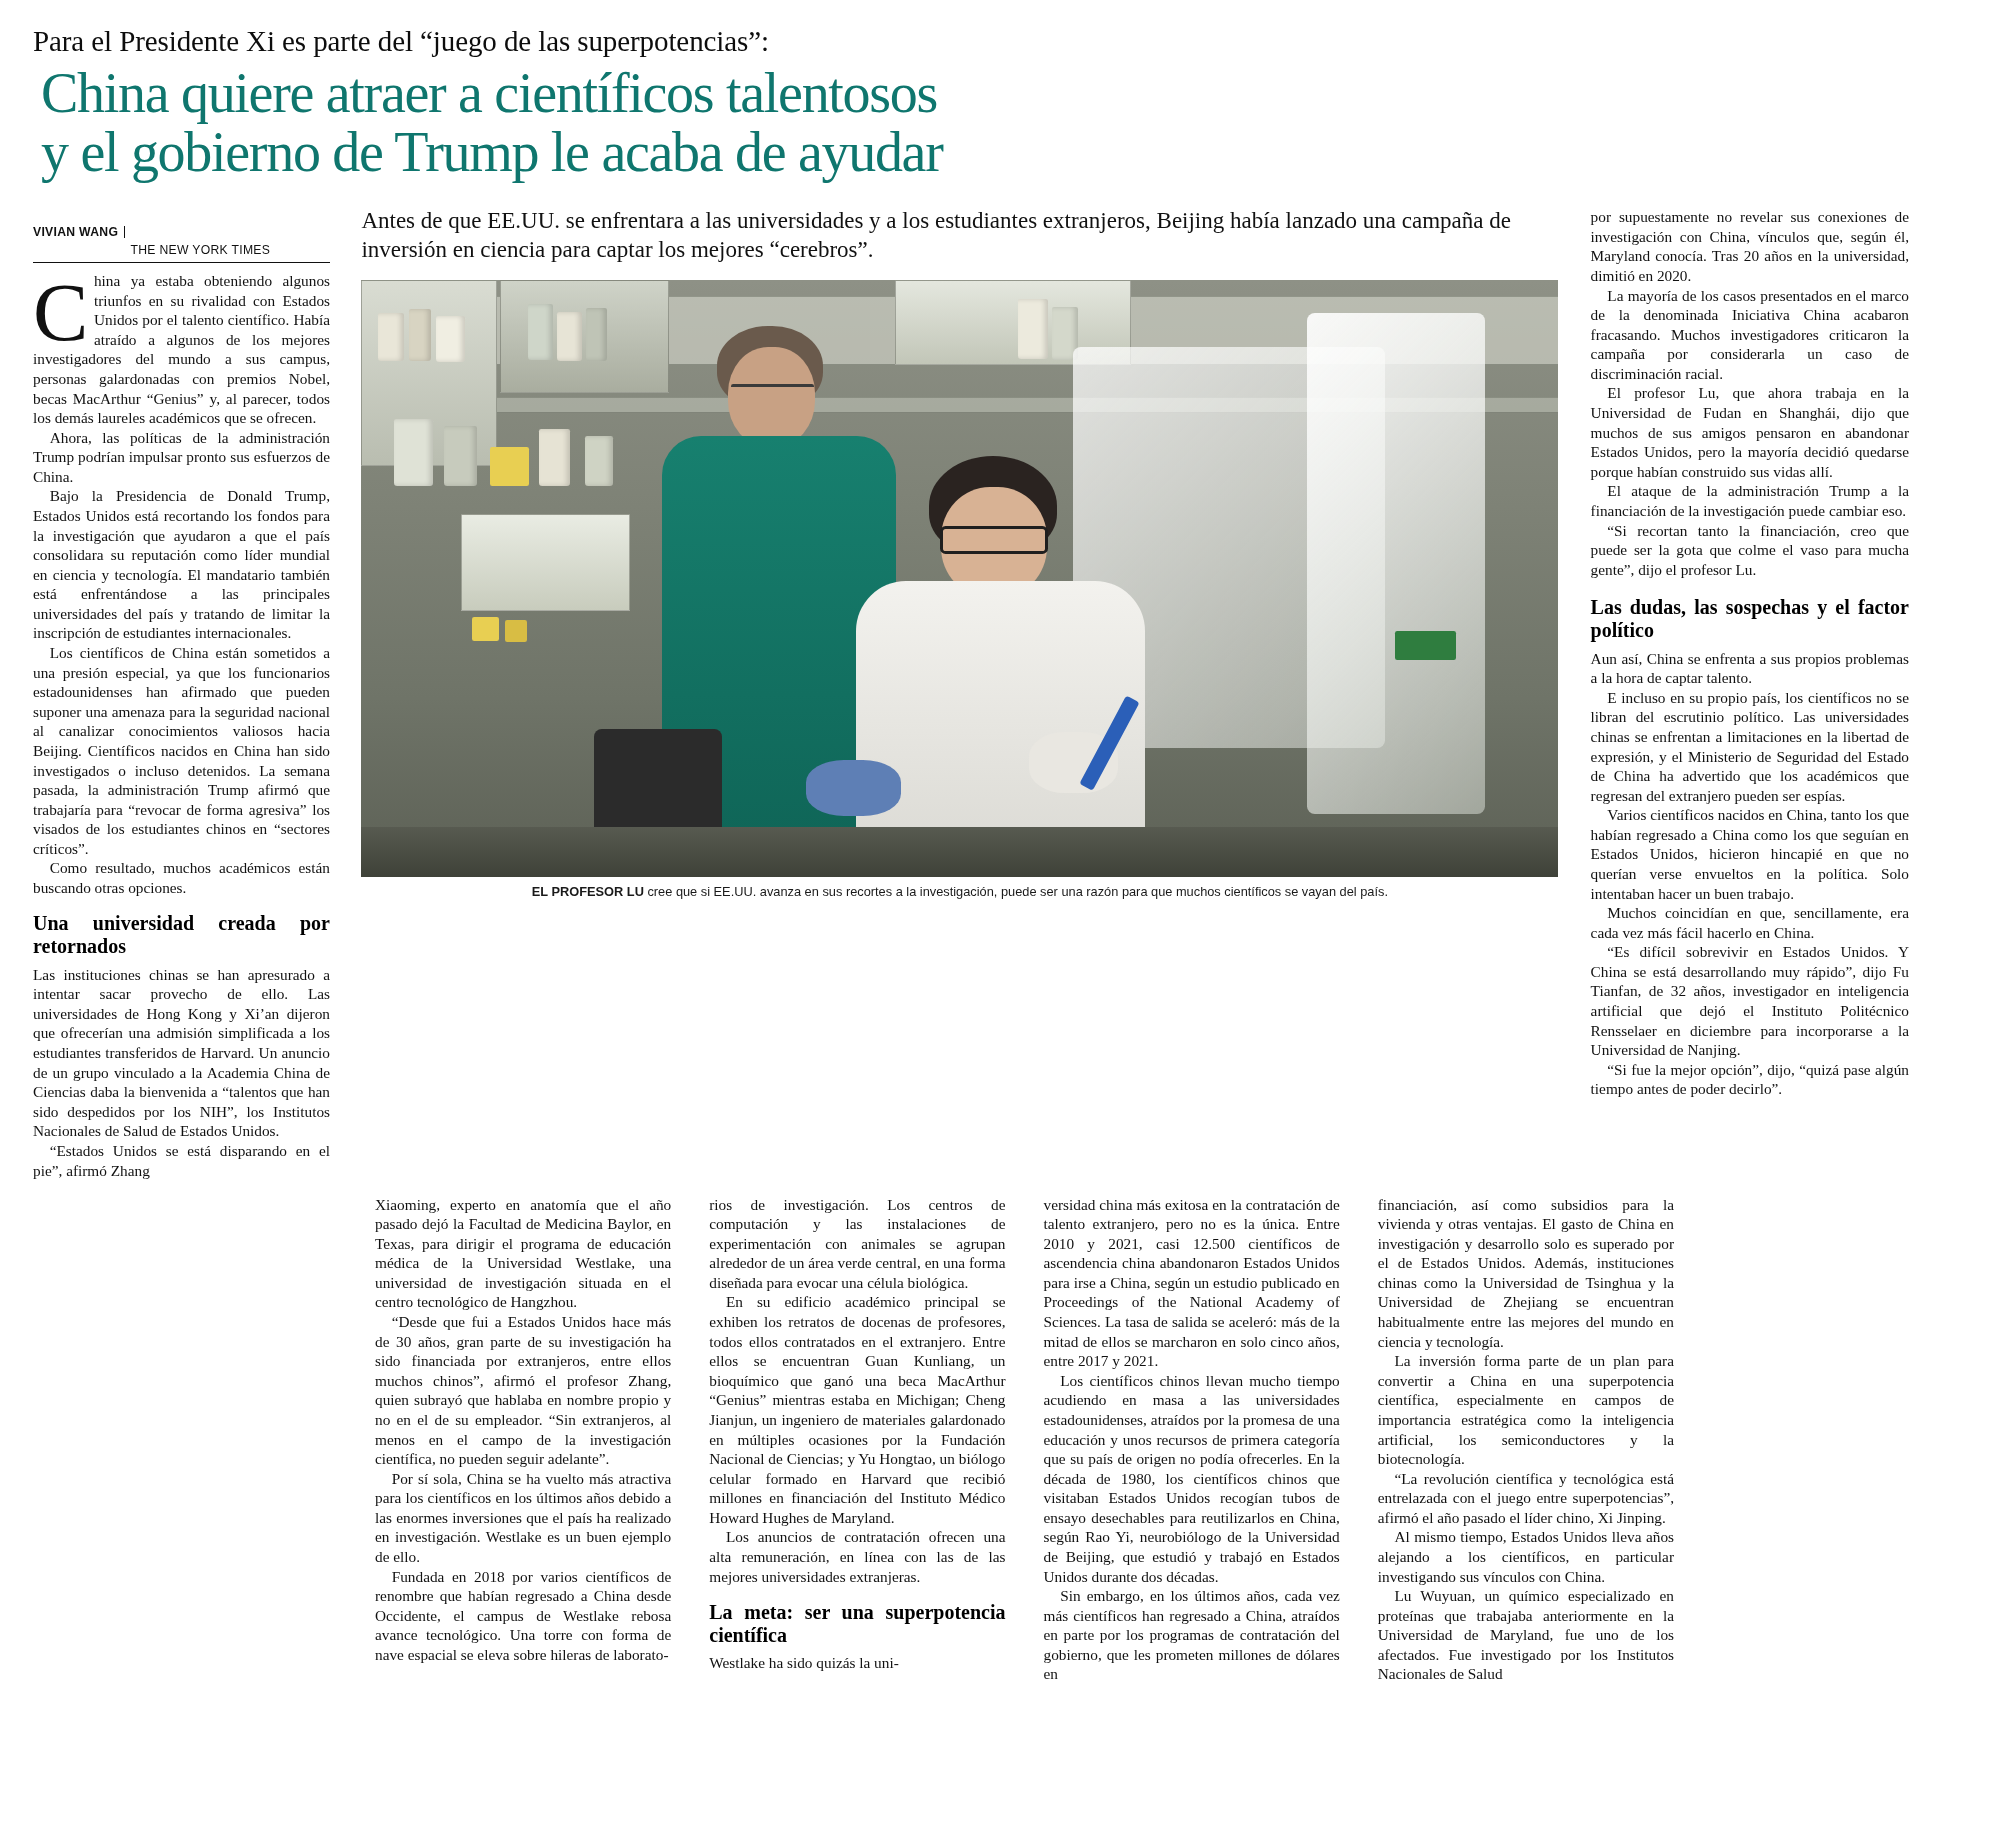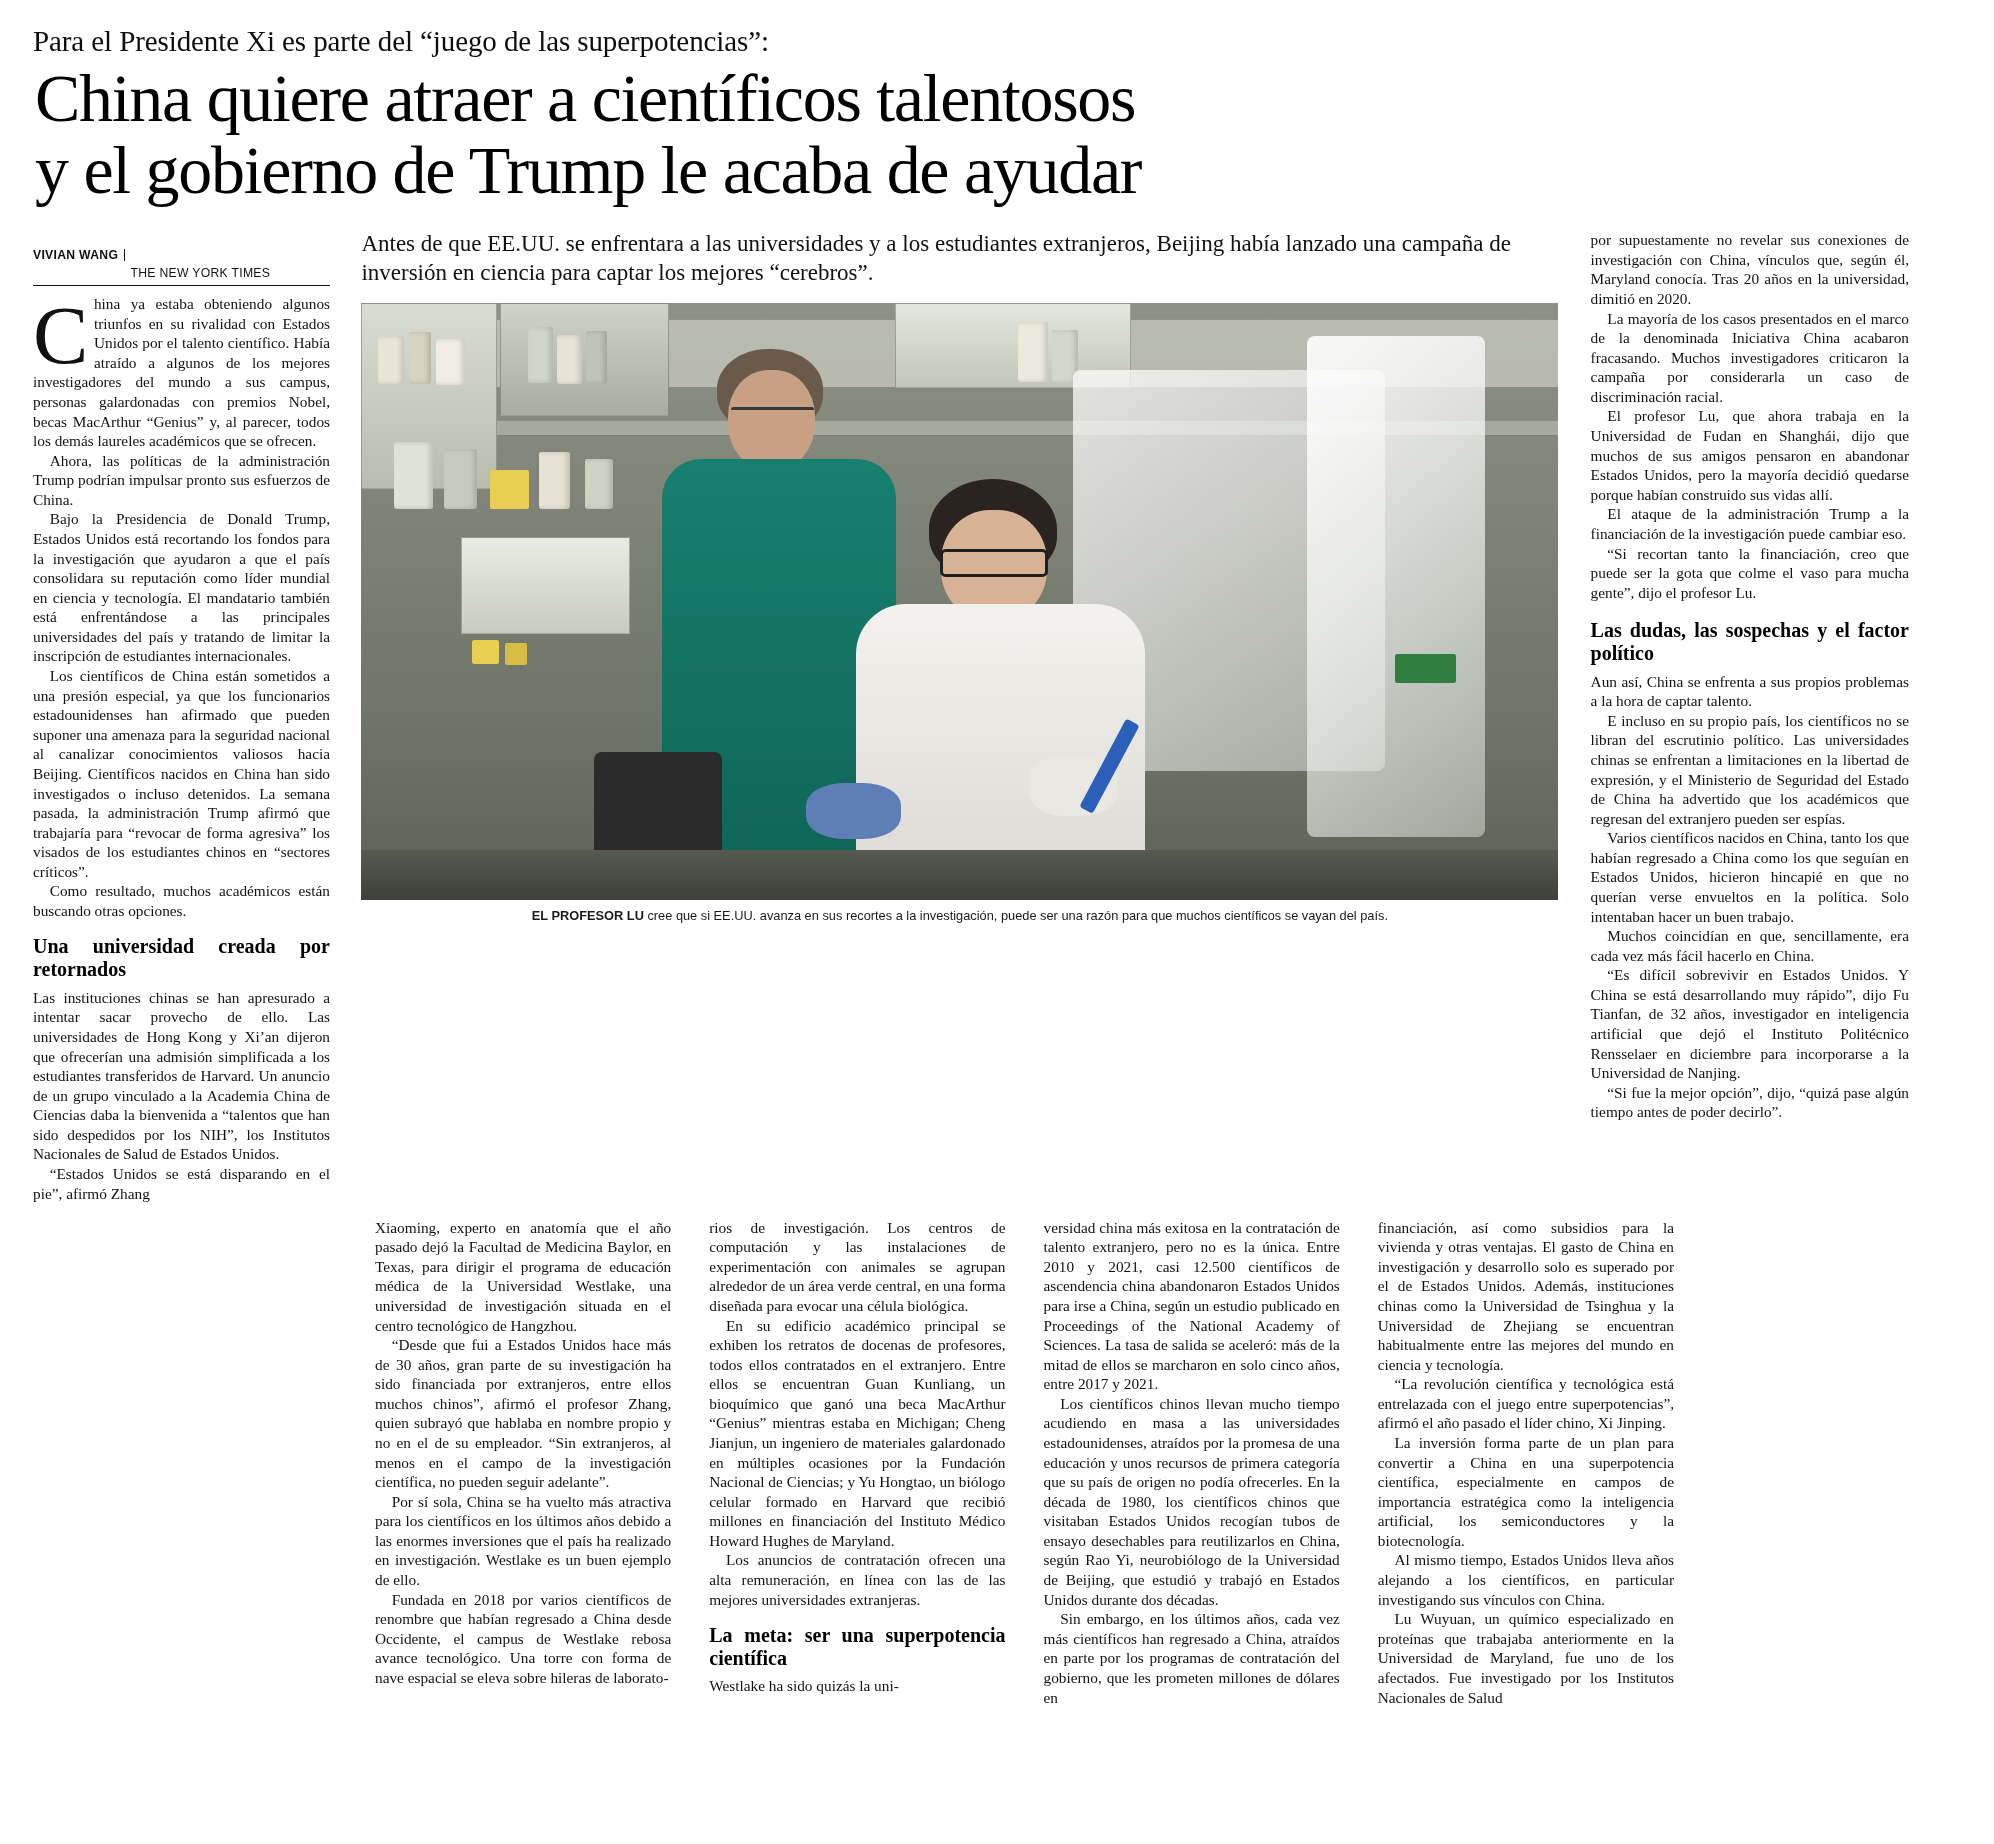--- a/index.html
+++ b/index.html
@@ -26,25 +26,25 @@
   .kicker {
     font-family: "Liberation Serif", serif;
     font-size: 29px;
     line-height: 1.05;
     letter-spacing: -0.1px;
     color: #0d0d0d;
     margin: 0 0 5.6px 0;
   }
   .headline {
     font-family: "Liberation Serif", serif;
-    font-size: 68px;
+    font-size: 56px;
     line-height: 1.06;
     letter-spacing: -1.3px;
-    color: #000000;
-    margin: 2px;
+    color: #0f766e;
+    margin: 8px;
     font-weight: 400;
   }
   .headline .l2 { display: block; }
 
   
   .top-area {
     display: flex;
     margin-top: 24.5px;
     gap: 0;
   }
@@ -408,22 +408,22 @@
     <div class="bcol">
       <div class="body-text">
         <p class="first">versidad china más exitosa en la contratación de talento extranjero, pero no es la única. Entre 2010 y 2021, casi 12.500 científicos de ascendencia china abandonaron Estados Unidos para irse a China, según un estudio publicado en Proceedings of the National Academy of Sciences. La tasa de salida se aceleró: más de la mitad de ellos se marcharon en solo cinco años, entre 2017 y 2021.</p>
         <p>Los científicos chinos llevan mucho tiempo acudiendo en masa a las universidades estadounidenses, atraídos por la promesa de una educación y unos recursos de primera categoría que su país de origen no podía ofrecerles. En la década de 1980, los científicos chinos que visitaban Estados Unidos recogían tubos de ensayo desechables para reutilizarlos en China, según Rao Yi, neurobiólogo de la Universidad de Beijing, que estudió y trabajó en Estados Unidos durante dos décadas.</p>
         <p>Sin embargo, en los últimos años, cada vez más científicos han regresado a China, atraídos en parte por los programas de contratación del gobierno, que les prometen millones de dólares en</p>
       </div>
     </div>
     <div class="bcol">
       <div class="body-text">
         <p class="first">financiación, así como subsidios para la vivienda y otras ventajas. El gasto de China en investigación y desarrollo solo es superado por el de Estados Unidos. Además, instituciones chinas como la Universidad de Tsinghua y la Universidad de Zhejiang se encuentran habitualmente entre las mejores del mundo en ciencia y tecnología.</p>
+        <p>La inversión forma parte de un plan para convertir a China en una superpotencia científica, especialmente en campos de importancia estratégica como la inteligencia artificial, los semiconductores y la biotecnología.</p>
         <p>“La revolución científica y tecnológica está entrelazada con el juego entre superpotencias”, afirmó el año pasado el líder chino, Xi Jinping.</p>
-        <p>La inversión forma parte de un plan para convertir a China en una superpotencia científica, especialmente en campos de importancia estratégica como la inteligencia artificial, los semiconductores y la biotecnología.</p>
         <p>Al mismo tiempo, Estados Unidos lleva años alejando a los científicos, en particular investigando sus vínculos con China.</p>
         <p>Lu Wuyuan, un químico especializado en proteínas que trabajaba anteriormente en la Universidad de Maryland, fue uno de los afectados. Fue investigado por los Institutos Nacionales de Salud</p>
       </div>
     </div>
   </div>
 
 </div>
 
 
 </body></html>

